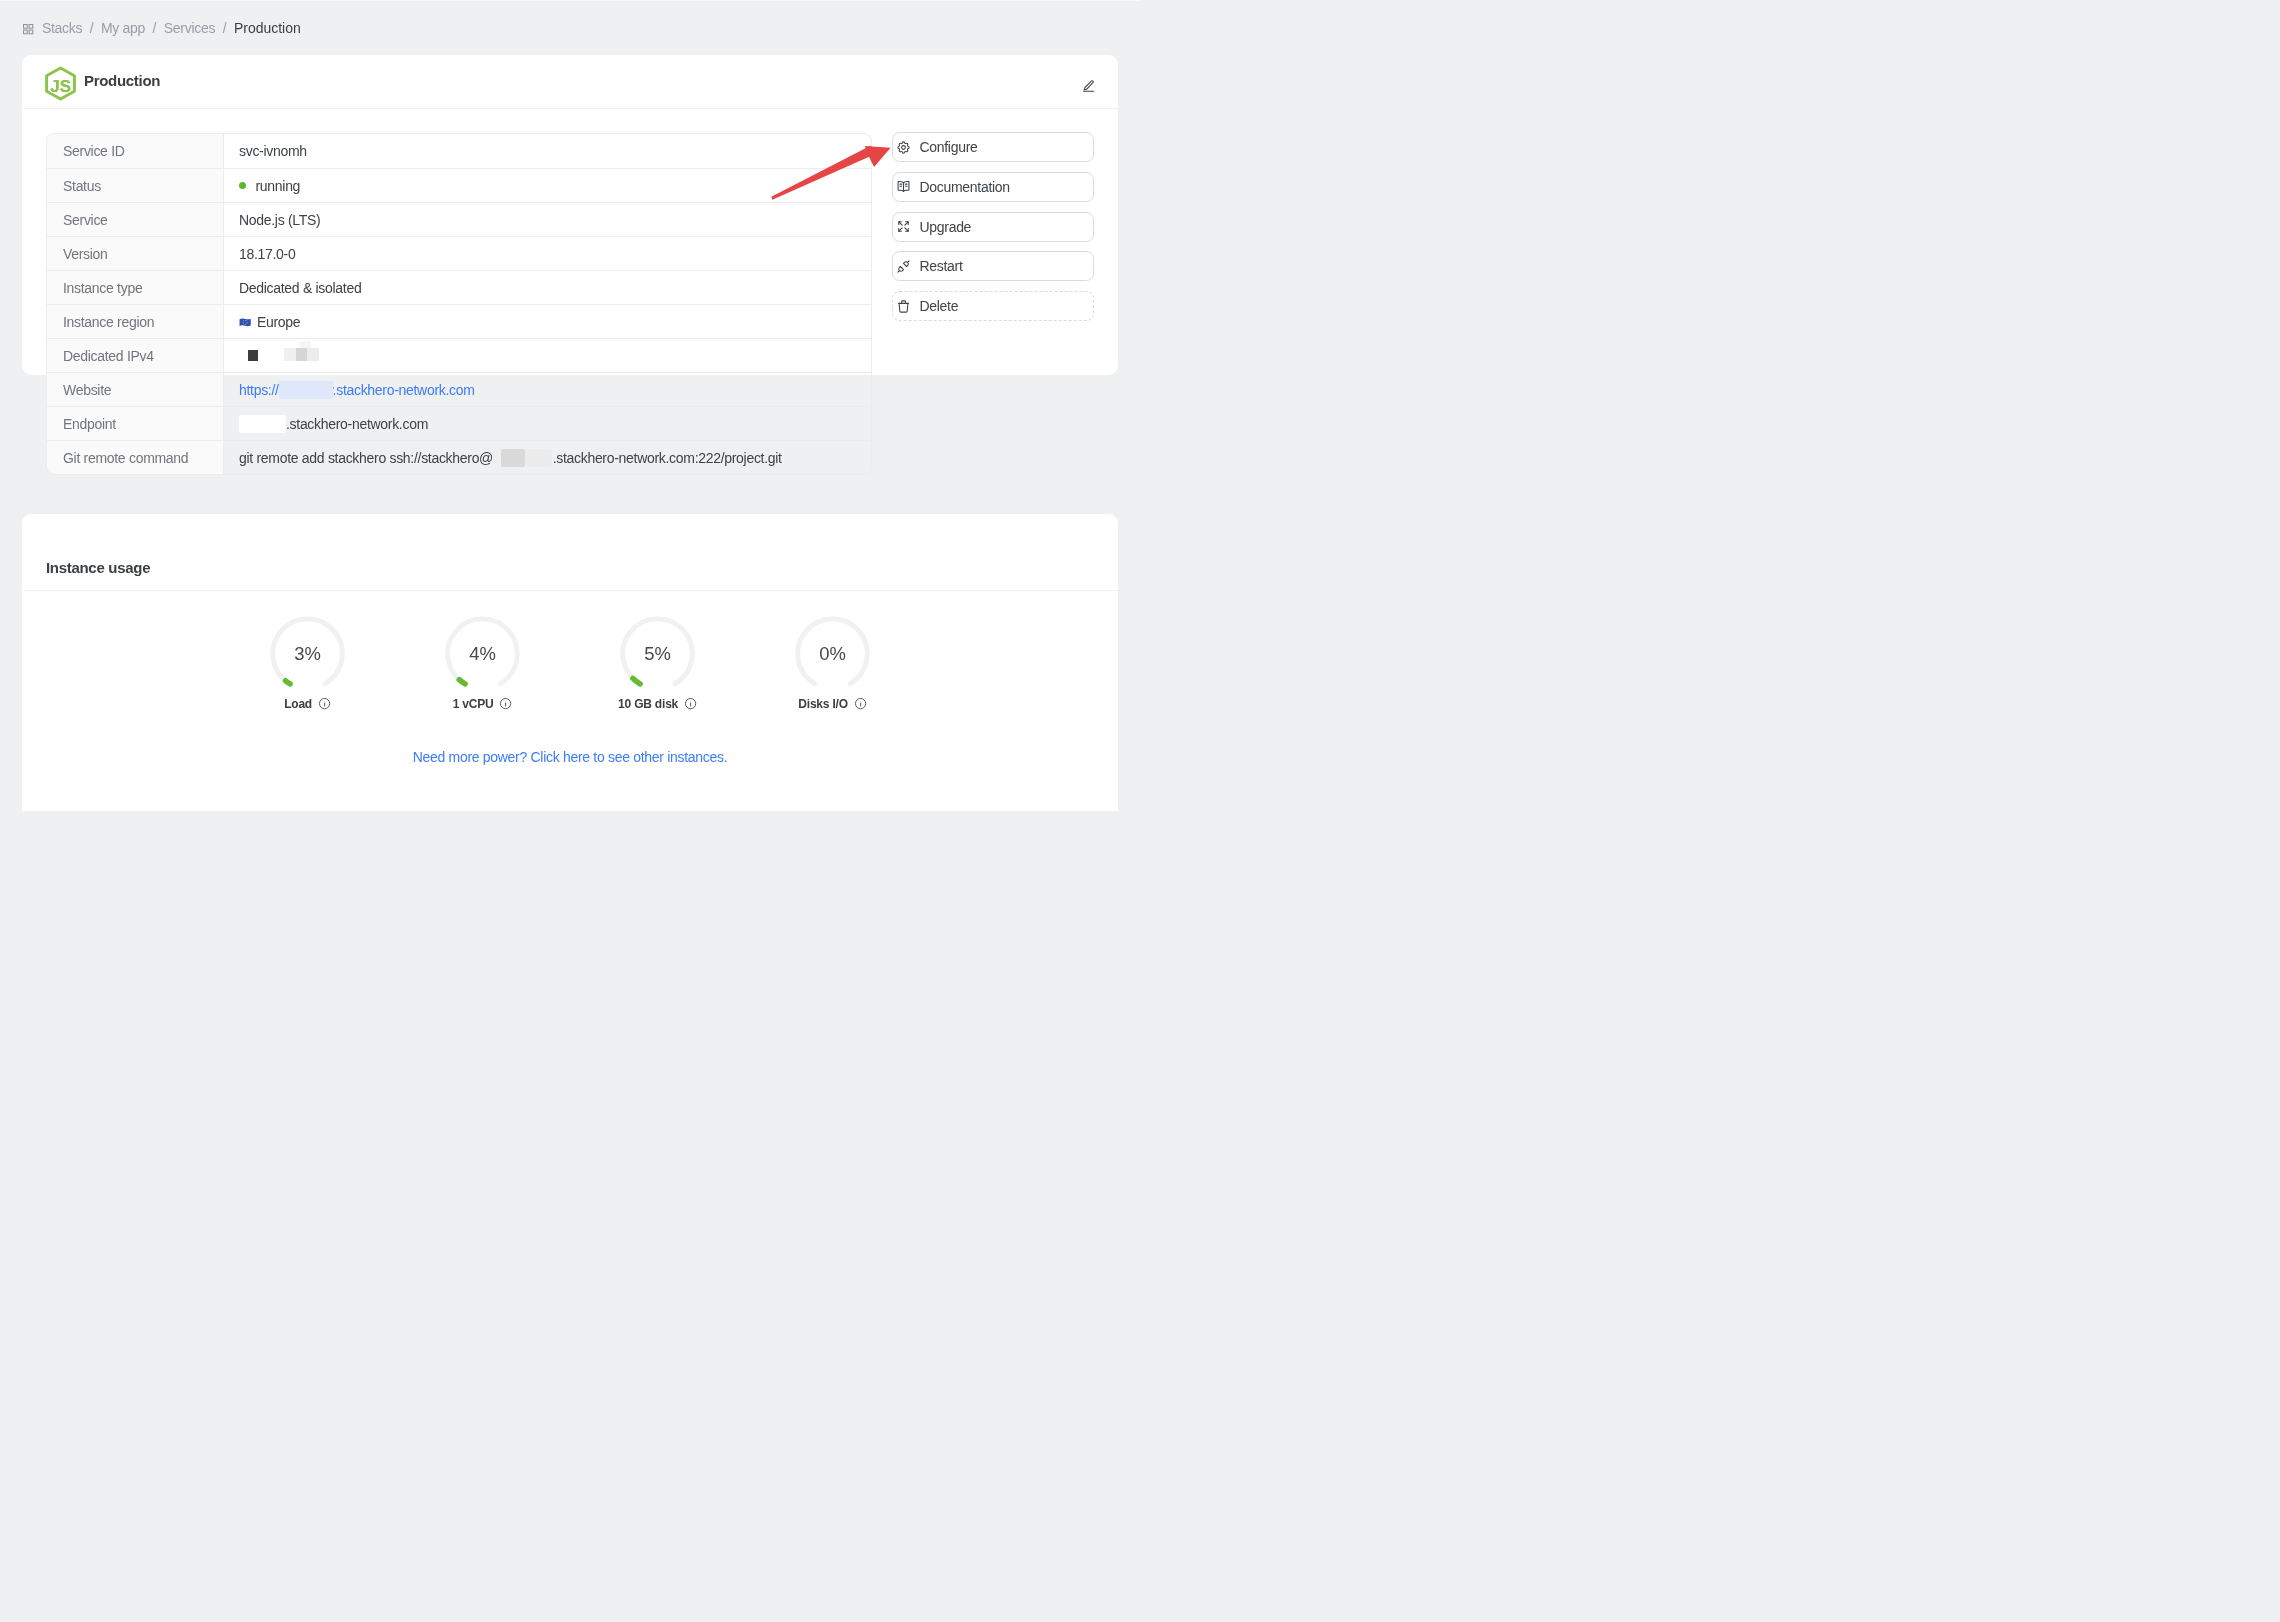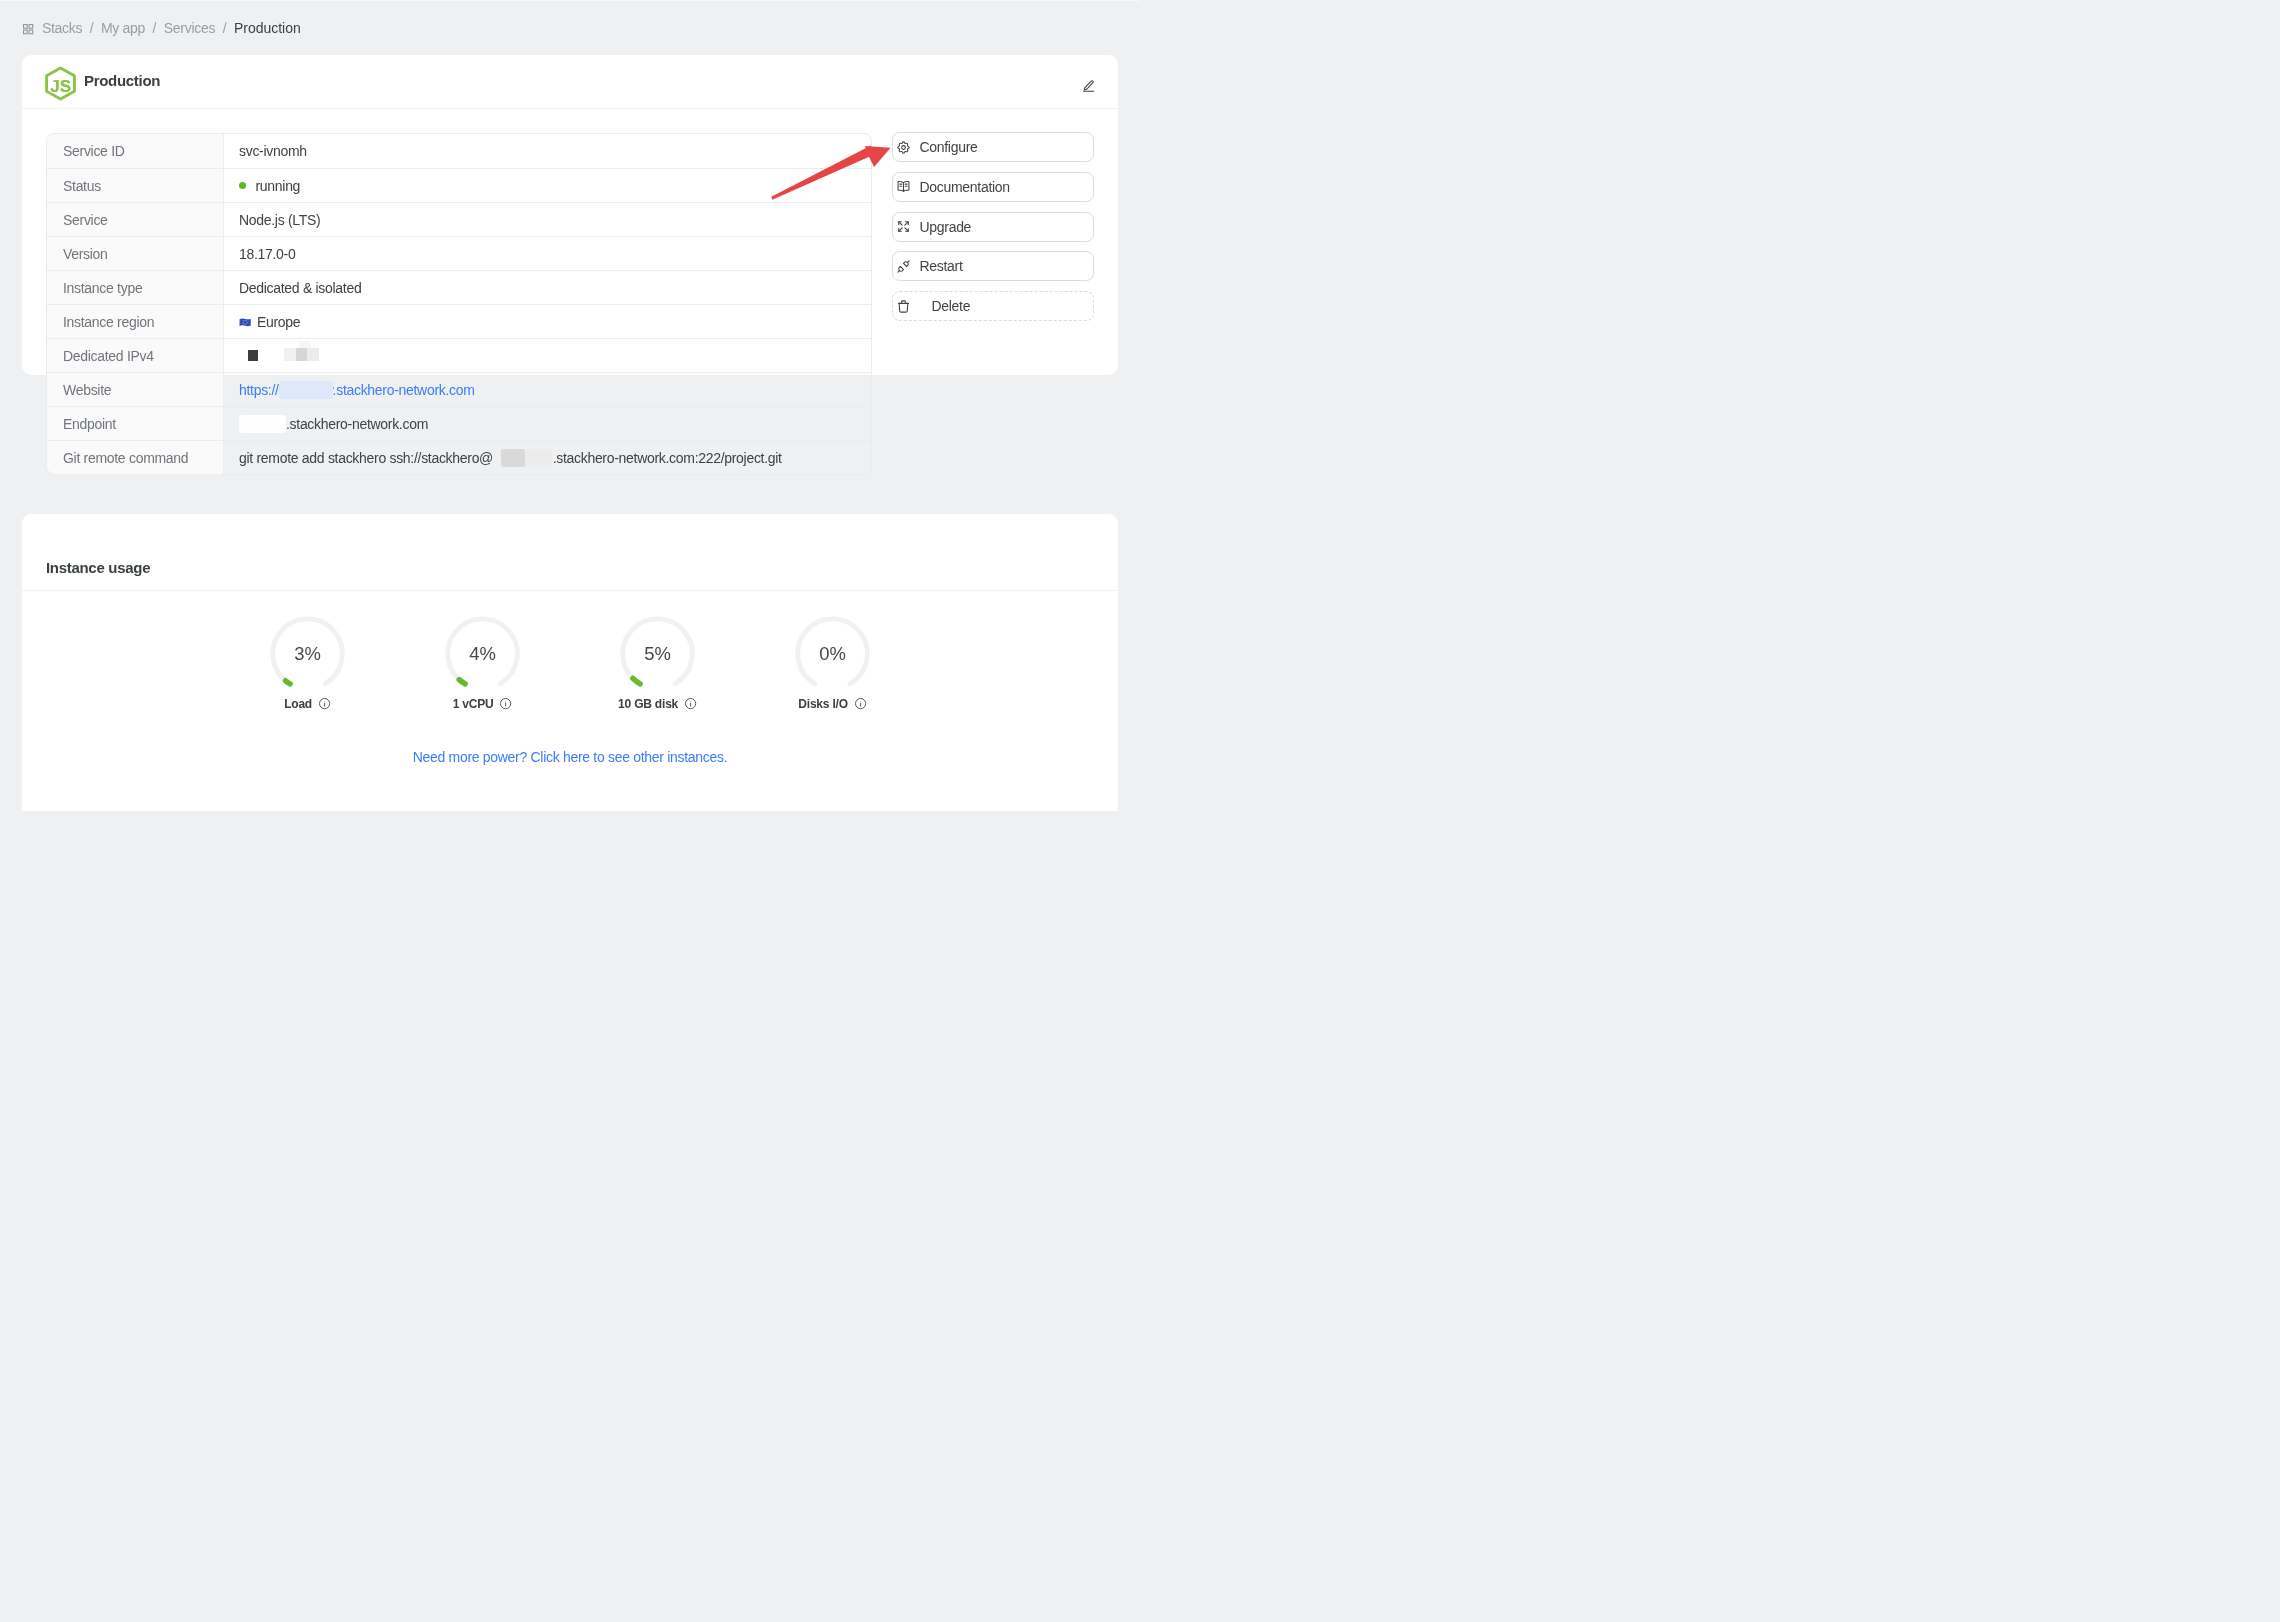--- a/index.html
+++ b/index.html
@@ -18,21 +18,21 @@
 .tbl { position:absolute; left:24px; top:78px; width:826px; border:0.9px solid #eaecee; border-radius:8px; }
 .row { display:flex; height:34px; border-top:0.9px solid #eaecee; }
 .row:first-child { border-top:none; }
 .row .lbl { width:177px; background:#fafafa; border-right:0.9px solid #eaecee; color:#70767c; font-size:14px; letter-spacing:-0.3px; display:flex; align-items:center; padding-left:16px; }
 .row .val { flex:1; display:flex; align-items:center; padding-left:15px; color:#3d4247; font-size:14px; letter-spacing:-0.3px; }
 .row:first-child .lbl { border-top-left-radius:7.6px; }
 .row:last-child .lbl { border-bottom-left-radius:7.6px; }
 .btns { position:absolute; left:870px; top:77px; width:202px; }
 .btn { height:30px; border:0.9px solid #d9dcdf; border-radius:7.6px; display:flex; align-items:center; padding-left:3px; margin-bottom:9.8px; font-size:14px; letter-spacing:-0.3px; color:#3f4448; background:#fff; }
 .btn svg { margin-right:8.5px; }
-.btn.dashed { border-style:dashed;gap:12px; }
+.btn.dashed { border-style:dashed; }
 .dot { width:7px; height:7px; border-radius:50%; background:#58b92e; margin-right:9.5px; }
 .blur { display:inline-block; height:18px; border-radius:1.9px; }
 .lnk { color:#3c7cf8; text-decoration:none; }
 .c2head { position:absolute; left:0; top:0; right:0; height:77px; border-bottom:0.9px solid #f1f2f3; }
 .c2title { position:absolute; left:24px; top:45px; font-size:15px; letter-spacing:-0.3px; font-weight:bold; color:#3b4043; }
 .gauges { position:absolute; left:0; top:95px; width:100%; display:flex; justify-content:center; }
 .gauge { width:175px; display:flex; flex-direction:column; align-items:center; }
 .gauge .glabel { margin-top:0.9px; font-size:12px; letter-spacing:-0.2px; font-weight:bold; color:#3a3f44; display:flex; align-items:center; }
 .gauge .glabel svg { margin-left:5.7px; }
 .morelink { position:absolute; left:0; top:235px; width:100%; text-align:center; font-size:14px; letter-spacing:-0.3px; }

